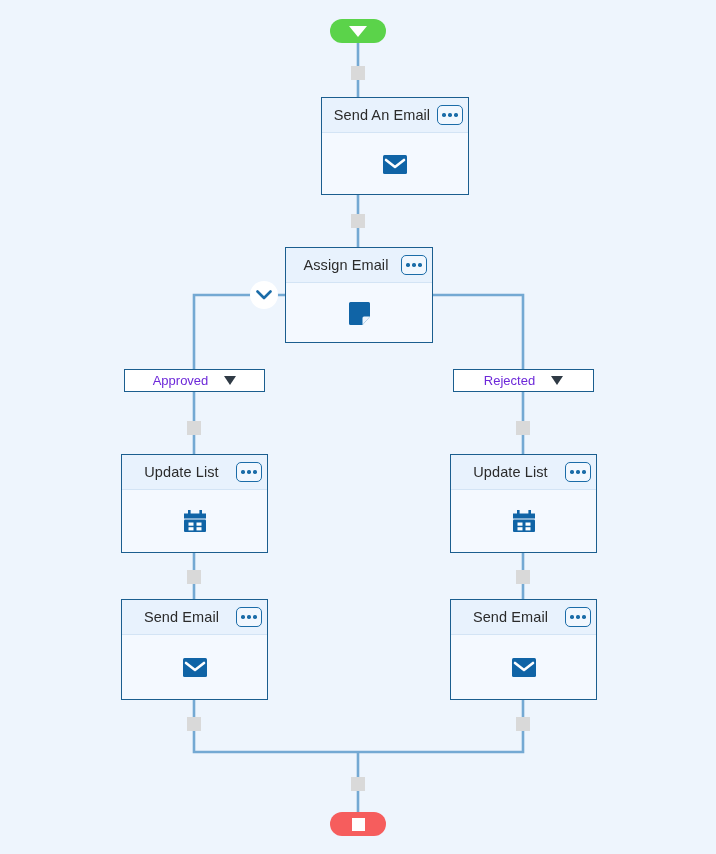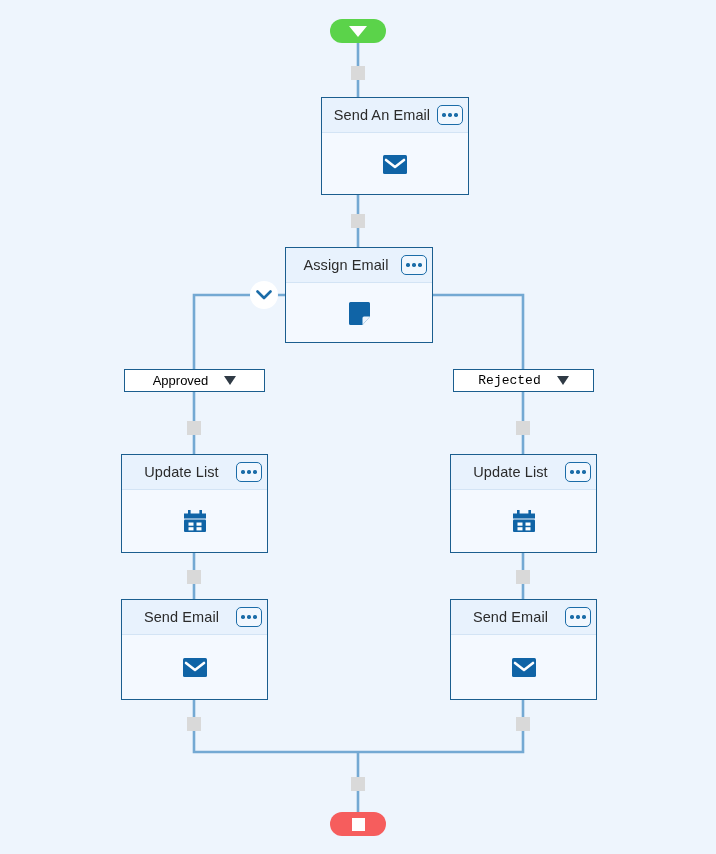--- a/index.html
+++ b/index.html
@@ -107,21 +107,21 @@
     height: 23px;
     background: #ffffff;
     border: 1.4px solid #1b5e8f;
     display: flex;
     align-items: center;
     justify-content: center;
     gap: 16px;
   }
   .cond-label {
     font-size: 13px;
-    color: #000000;
+    color: #6d28d9;
   }
   .cond-caret {
     width: 0; height: 0;
     border-left: 6.5px solid transparent;
     border-right: 6.5px solid transparent;
     border-top: 9px solid #2f3a45;
   }
   
   .handle {
     position: absolute;
@@ -225,21 +225,21 @@
     <svg width="16" height="10" viewBox="0 0 16 10">
       <path d="M1.5 1.5 L8 8 L14.5 1.5" stroke="#1b6ca8" stroke-width="2.6" fill="none" stroke-linecap="round" stroke-linejoin="round"></path>
     </svg>
   </div>
 
   <div class="cond" style="left:124px; top:369px;">
     <span class="cond-label">Approved</span>
     <span class="cond-caret"></span>
   </div>
 
-  <div class="cond" style="left:453px; top:369px;font-family:Liberation Mono, monospace;">
+  <div class="cond" style="left:453px; top:369px;">
     <span class="cond-label">Rejected</span>
     <span class="cond-caret"></span>
   </div>
 
   <div class="node" style="left:121px; top:454px; width:147px; height:99px;">
     <div class="node-head">
       <span class="node-title">Update List</span>
       <span class="kebab">
           <i></i>
           <i></i>

